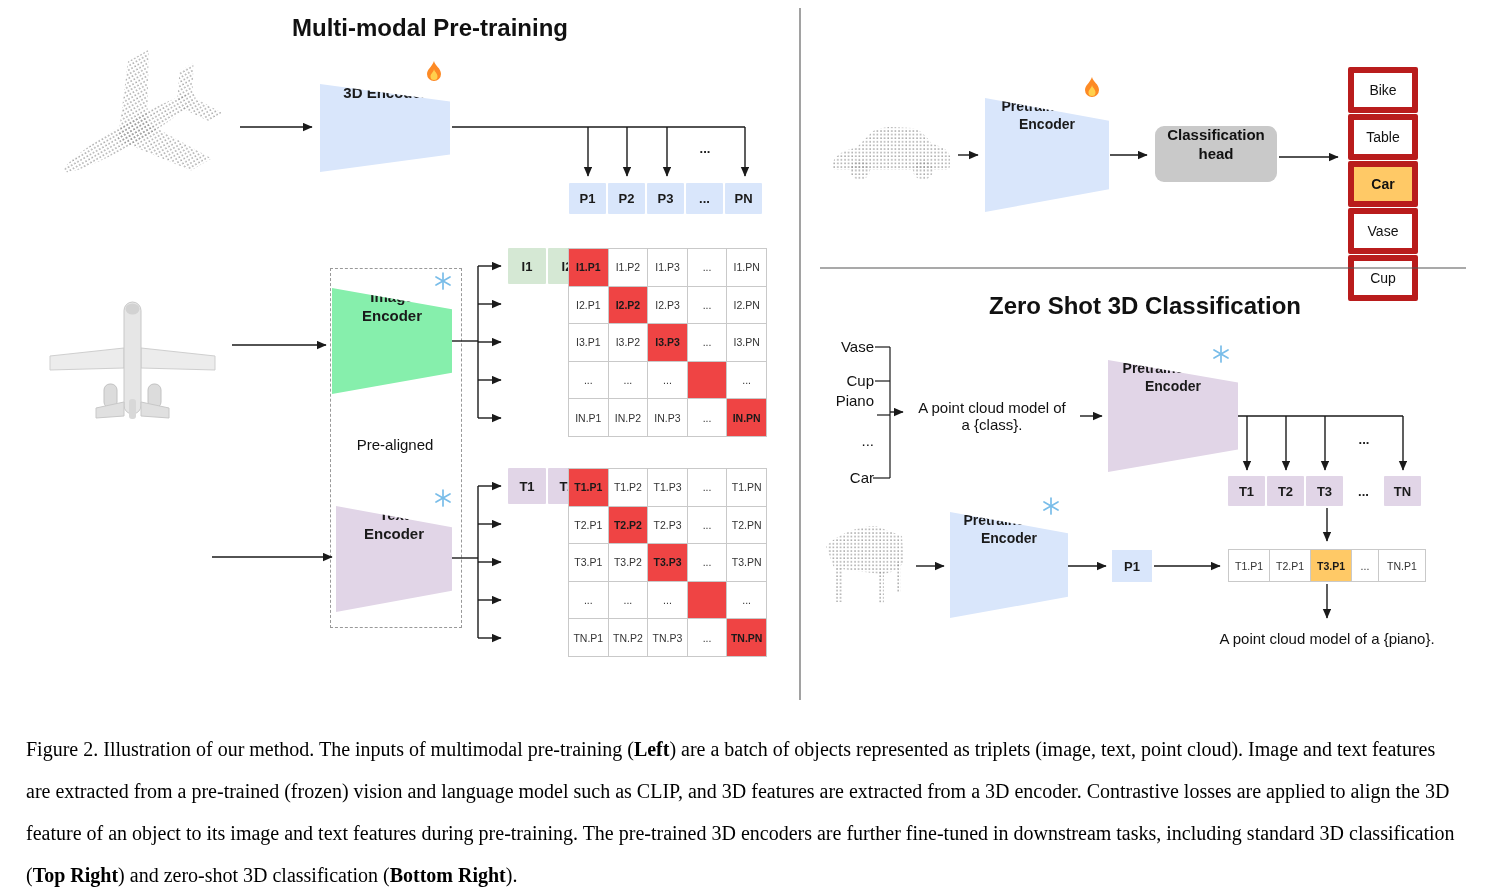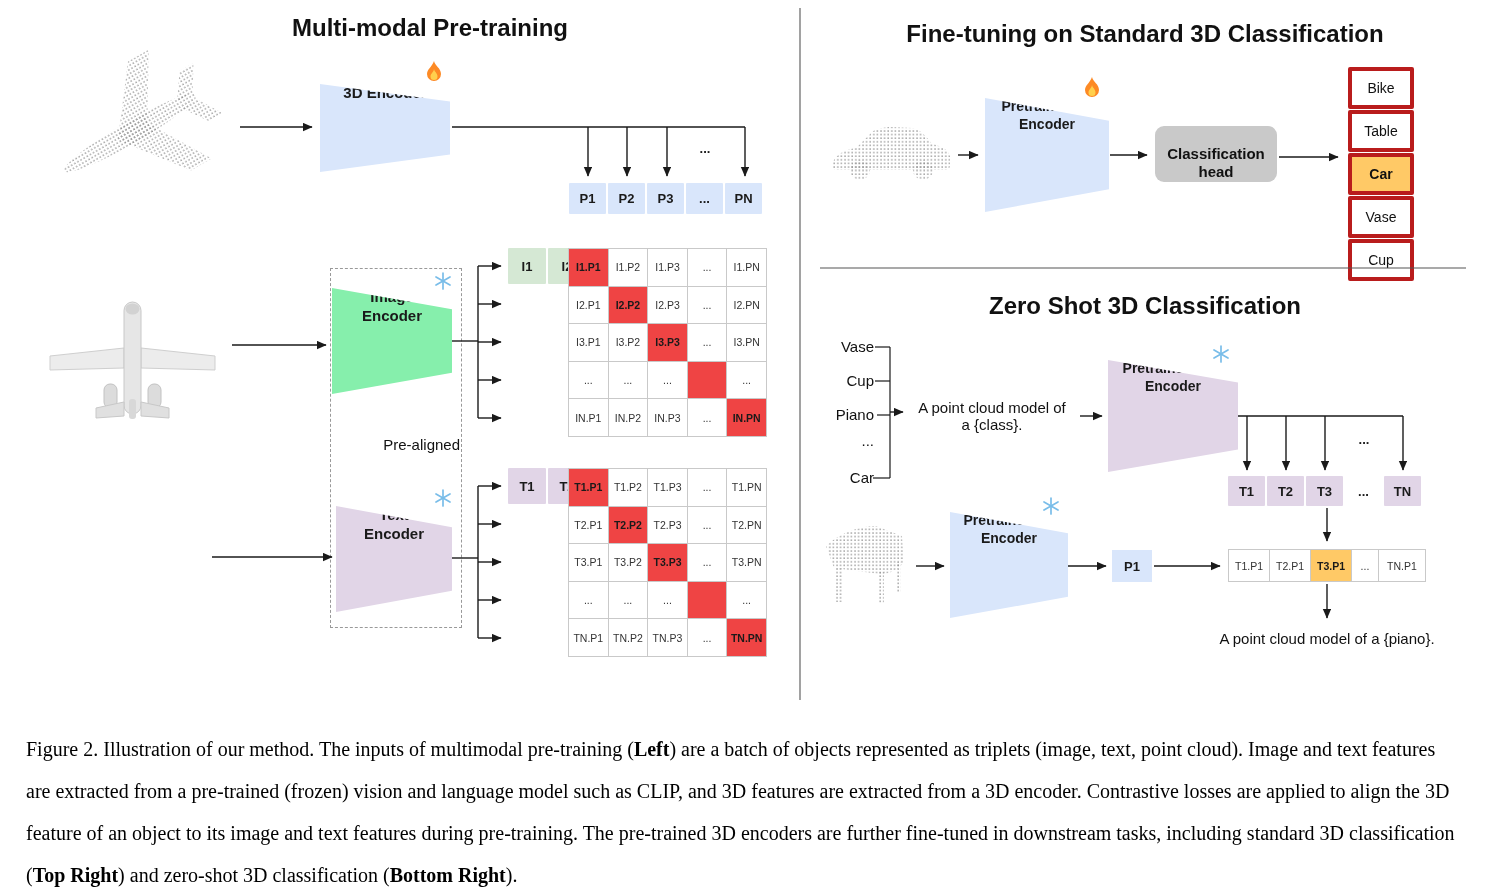--- a/index.html
+++ b/index.html
@@ -20,24 +20,24 @@
   .matrix{display:grid;grid-template-columns:repeat(5,39.6px);grid-auto-rows:37.6px;
           border-top:1px solid #c9c9c9;border-left:1px solid #c9c9c9;background:#fff;}
   .mcell{border-right:1px solid #c9c9c9;border-bottom:1px solid #c9c9c9;display:flex;align-items:center;justify-content:center;
          font-size:10.5px;color:#333;}
   .mcell.hl{background:#ef4444;font-weight:bold;color:#1a1a1a;}
   .lbl{font-size:15px;color:#111;}
   .ml{white-space:pre-line;text-align:center;}
   .ell{font-weight:bold;font-size:13px;color:#1a1a1a;text-align:center;}
   .dash{border:1.6px dashed #999;}
   .classcol{display:flex;flex-direction:column;gap:1px;}
-  .classcell{width:58px;height:34px;background:#fff;border:4px solid #b91c1c;border-radius:2px;
+  .classcell{width:58px;height:34px;background:#fff;border:6px solid #b91c1c;border-radius:2px;
              display:flex;align-items:center;justify-content:center;font-size:14px;color:#111;}
   .classcell.hl{background:#ffc966;font-weight:bold;}
-  .headbox{background:#c9c9c9;border-radius:9px;display:flex;align-items:flex-end;justify-content:center;
+  .headbox{background:#c9c9c9;border-radius:9px;display:flex;align-items:flex-start;justify-content:center;
            font-weight:bold;font-size:15px;line-height:1.25;color:#111;text-align:center;white-space:pre-line;}
   .p1box{background:#d9e6fb;display:flex;align-items:center;justify-content:center;font-weight:bold;font-size:13px;color:#1a1a1a;}
   .simrow{display:flex;border:1px solid #c9c9c9;background:#fff;}
   .scell{height:31px;border-right:1px solid #c9c9c9;display:flex;align-items:center;justify-content:center;font-size:10.5px;color:#333;}
   .scell:last-child{border-right:none;}
   .scell.hl{background:#ffc966;font-weight:bold;color:#1a1a1a;}
   .word{font-size:15px;color:#111;text-align:right;}
   .caption{font-family:"Liberation Serif",serif;font-size:20px;line-height:42px;color:#000;padding:22px 26px 0 26px;margin:0;}
 </style>
 </head>
@@ -142,21 +142,21 @@
   <div class="abs hrow" style="left:569px;top:183px">
     <div class="hcell pcell">P1</div>
     <div class="hcell pcell">P2</div>
     <div class="hcell pcell">P3</div>
     <div class="hcell pcell">...</div>
     <div class="hcell pcell">PN</div>
   </div>
   <div class="abs ell" style="left:690px;top:141px;width:30px">...</div>
 
   <div class="abs dash" style="left:330px;top:268px;width:130px;height:358px;z-index:1"></div>
-  <div class="abs lbl" style="left:330px;top:436px;width:130px;text-align:right;z-index:2">Pre-aligned</div>
+  <div class="abs lbl" style="left:330px;top:436px;width:130px;text-align:center;z-index:2">Pre-aligned</div>
 
   <svg class="abs" style="left:38px;top:296px" width="190" height="138" viewBox="0 0 190 138">
     <rect x="0" y="0" width="190" height="138" fill="#ffffff"></rect>
     <polygon points="12,60 86,52 86,72 12,74" fill="#ececec" stroke="#cfcfcf"></polygon>
     <polygon points="103,52 177,60 177,74 103,72" fill="#ececec" stroke="#cfcfcf"></polygon>
     <rect x="86" y="6" width="17" height="112" rx="8.5" fill="#e6e6e6" stroke="#c8c8c8"></rect>
     <ellipse cx="94.5" cy="13" rx="7" ry="5.5" fill="#d2d2d2"></ellipse>
     <rect x="66" y="88" width="13" height="24" rx="6" fill="#dcdcdc" stroke="#c2c2c2"></rect>
     <rect x="110" y="88" width="13" height="24" rx="6" fill="#dcdcdc" stroke="#c2c2c2"></rect>
     <polygon points="58,112 86,106 86,120 58,122" fill="#e0e0e0" stroke="#c8c8c8"></polygon>
@@ -254,21 +254,20 @@
     <div class="mcell">...</div>
     <div class="mcell hl"></div>
     <div class="mcell">...</div>
     <div class="mcell">TN.P1</div>
     <div class="mcell">TN.P2</div>
     <div class="mcell">TN.P3</div>
     <div class="mcell">...</div>
     <div class="mcell hl">TN.PN</div>
   </div>
 
-  <div class="abs ttl" style="left:820px;top:20px;width:650px">Fine-tuning on Standard 3D Classification</div>
 
   <svg class="abs" style="left:826px;top:112px" width="130" height="80" viewBox="0 0 130 80">
     <defs>
         <pattern id="pcd2" width="3.6" height="3.6" patternUnits="userSpaceOnUse">
           <circle cx="1" cy="1" r="0.8" fill="#8f8f8f"></circle>
         </pattern>
       </defs>
     <g fill="url(#pcd2)">
       <path d="M6 52 C10 42 18 38 30 36 L44 22 C48 17 56 15 66 15 L86 16 C94 17 100 24 106 32 C116 34 122 38 124 44 L124 54 C124 56 122 58 119 58 L12 58 C8 58 6 56 6 52 Z"></path>
       <circle cx="34" cy="58" r="10"></circle>
@@ -295,21 +294,21 @@
     <div class="classcell">Table</div>
     <div class="classcell hl">Car</div>
     <div class="classcell">Vase</div>
     <div class="classcell">Cup</div>
   </div>
 
   <div class="abs ttl" style="left:820px;top:292px;width:650px">Zero Shot 3D Classification</div>
 
   <div class="abs word" style="left:828px;top:338px;width:46px">Vase</div>
   <div class="abs word" style="left:828px;top:372px;width:46px">Cup</div>
-  <div class="abs word" style="left:828px;top:406px;width:46px">Piano</div>
+  <div class="abs word" style="left:828px;top:392px;width:46px">Piano</div>
   <div class="abs word" style="left:828px;top:432px;width:46px">...</div>
   <div class="abs word" style="left:828px;top:469px;width:46px">Car</div>
 
   <div class="abs lbl ml" style="left:906px;top:399px;width:172px">A point cloud model of
 a {class}.</div>
 
   <div class="abs trap purple" style="left:1108px;top:360px;width:130px;height:112px">
     <span class="ml" style="font-size:14px">Pretrained Text
 Encoder</span>
   </div>

